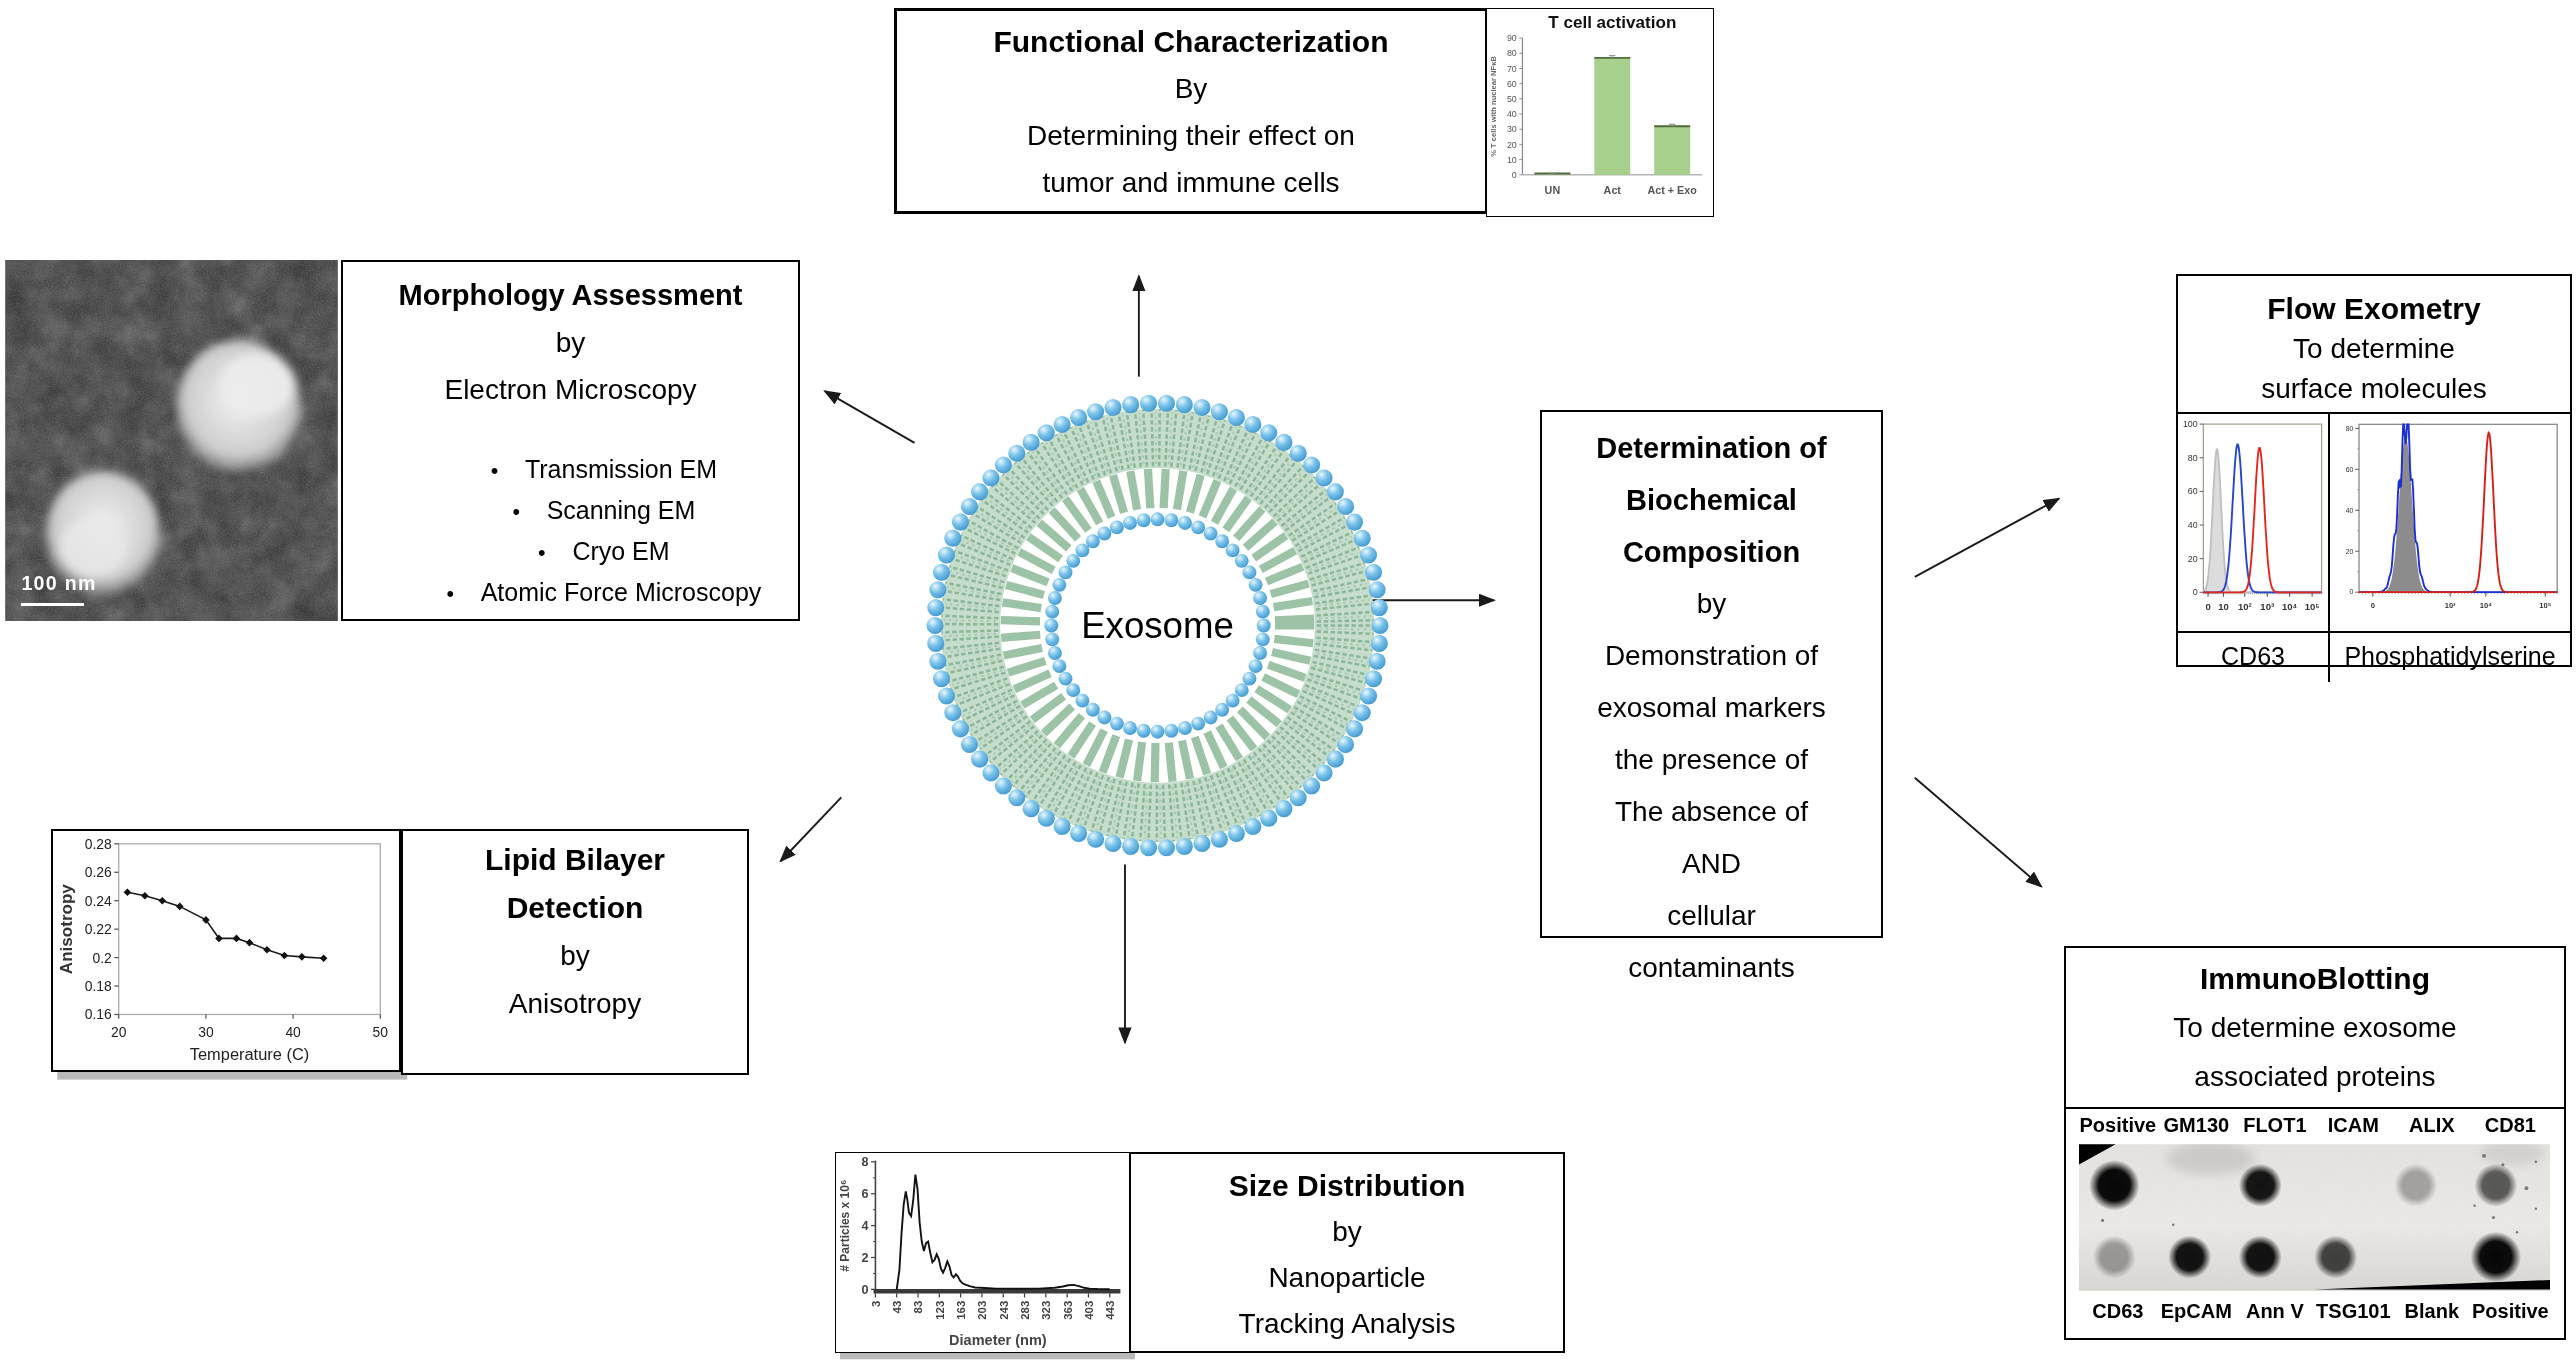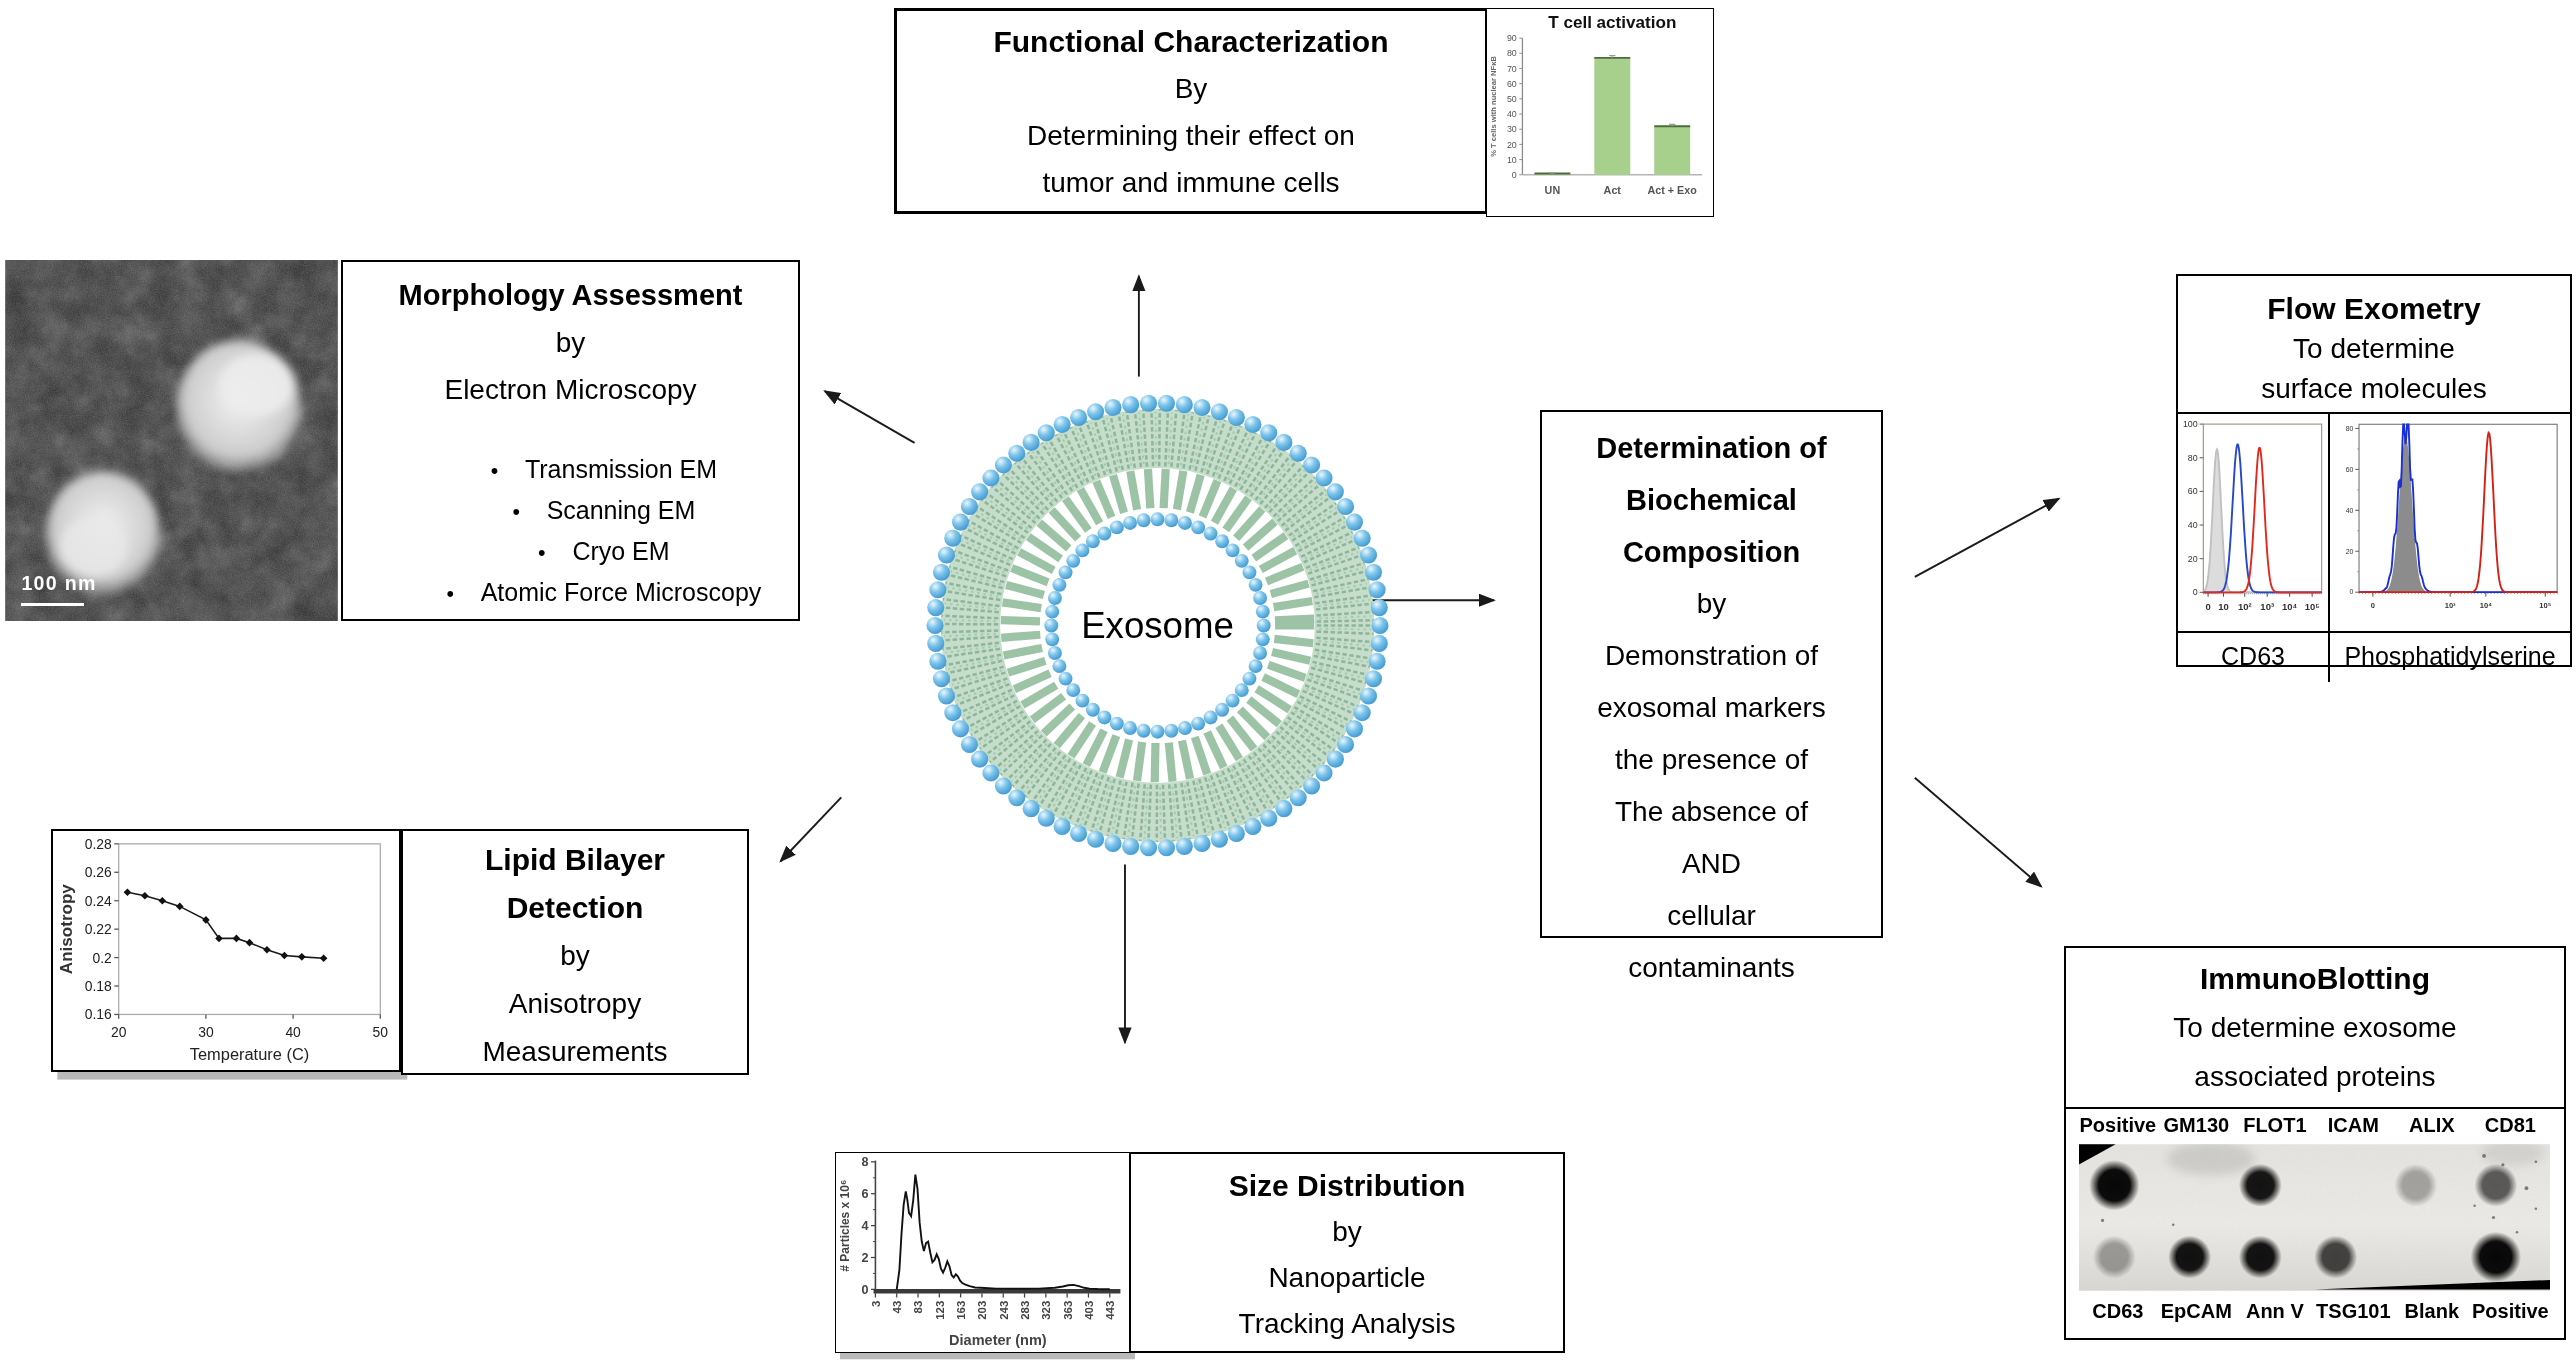--- a/index.html
+++ b/index.html
@@ -872,21 +872,20 @@
         <path d="M 366.2 190.625 L 372.2 196.625 L 366.2 202.625 L 360.2 196.625 Z" fill="#111"></path>
         <path d="M 393.8 192.875 L 399.8 198.875 L 393.8 204.875 L 387.8 198.875 Z" fill="#111"></path>
         <path d="M 428.3 195.12500000000003 L 434.3 201.12500000000003 L 428.3 207.12500000000003 L 422.3 201.12500000000003 Z" fill="#111"></path>
       </svg>
   </div>
   <div class="box" id="lipid-text-box">
     <div class="bt">Lipid Bilayer</div>
     <div class="bt">Detection</div>
     <div>by</div>
     <div>Anisotropy</div>
-    <div>Measurements</div>
   </div>
 
   <div class="panel" id="size-chart-panel">
     <svg id="chart-nta" width="291" height="197" viewBox="0 0 460 312">
         <line x1="62" y1="12" x2="62" y2="216" stroke="#444" stroke-width="2.5"></line>
         <line x1="55" y1="216" x2="62" y2="216" stroke="#444" stroke-width="2"></line>
         <text x="51" y="223" text-anchor="end" font-size="20" font-weight="700" fill="#444">0</text>
         <line x1="55" y1="165.5" x2="62" y2="165.5" stroke="#444" stroke-width="2"></line>
         <text x="51" y="172.5" text-anchor="end" font-size="20" font-weight="700" fill="#444">2</text>
         <line x1="55" y1="115" x2="62" y2="115" stroke="#444" stroke-width="2"></line>

